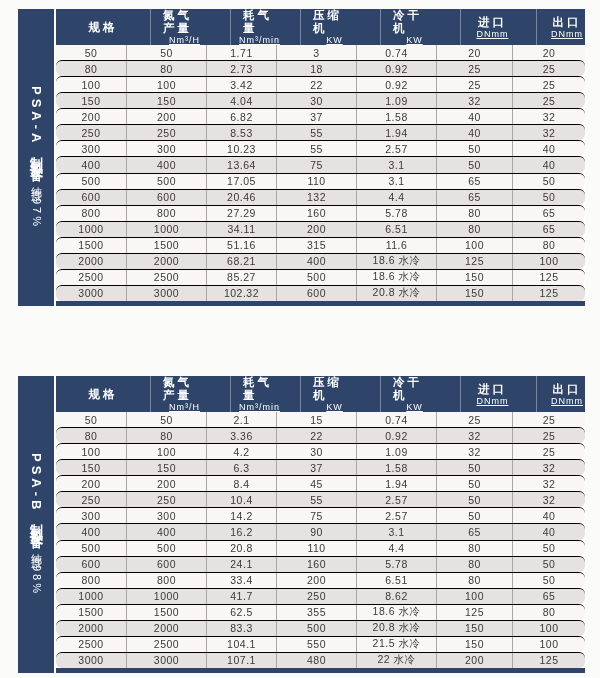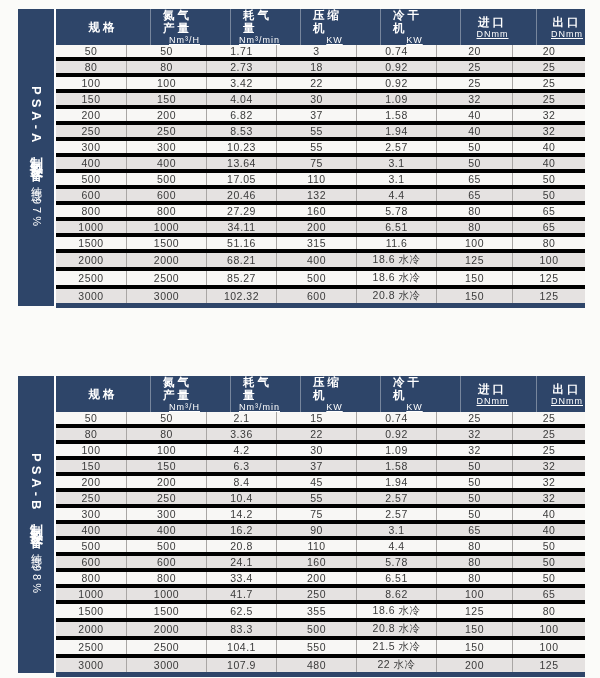--- a/index.html
+++ b/index.html
@@ -91,21 +91,21 @@
     display: flex;
     flex-direction: column;
   }
   .trow {
     flex: 1;
     display: grid;
     grid-template-columns: 70px 80px 70px 80px 80px 76px 73px;
     background: var(--rowWhite);
   }
   .trow.alt { background: var(--rowGray); }
-  .trow + .trow { border-top: 4px solid #000000; }
+  .trow + .trow { border-top: 1px solid #000000; border-radius: 6px; }
   .tcell {
     display: flex;
     align-items: center;
     justify-content: center;
     font-size: 10.5px;
     color: #3a3a3a;
     letter-spacing: 0.5px;
     white-space: nowrap;
     overflow: hidden;
   }
@@ -472,21 +472,21 @@
           <div class="tcell">2500</div>
           <div class="tcell">104.1</div>
           <div class="tcell">550</div>
           <div class="tcell">21.5 水冷</div>
           <div class="tcell">150</div>
           <div class="tcell">100</div>
         </div>
         <div class="trow alt">
           <div class="tcell">3000</div>
           <div class="tcell">3000</div>
-          <div class="tcell">107.9</div>
+          <div class="tcell">107.1</div>
           <div class="tcell">480</div>
           <div class="tcell">22  水冷</div>
           <div class="tcell">200</div>
           <div class="tcell">125</div>
         </div>
       </div>
     <div class="bottom-bar"></div>
   </div>
 </div>
 

